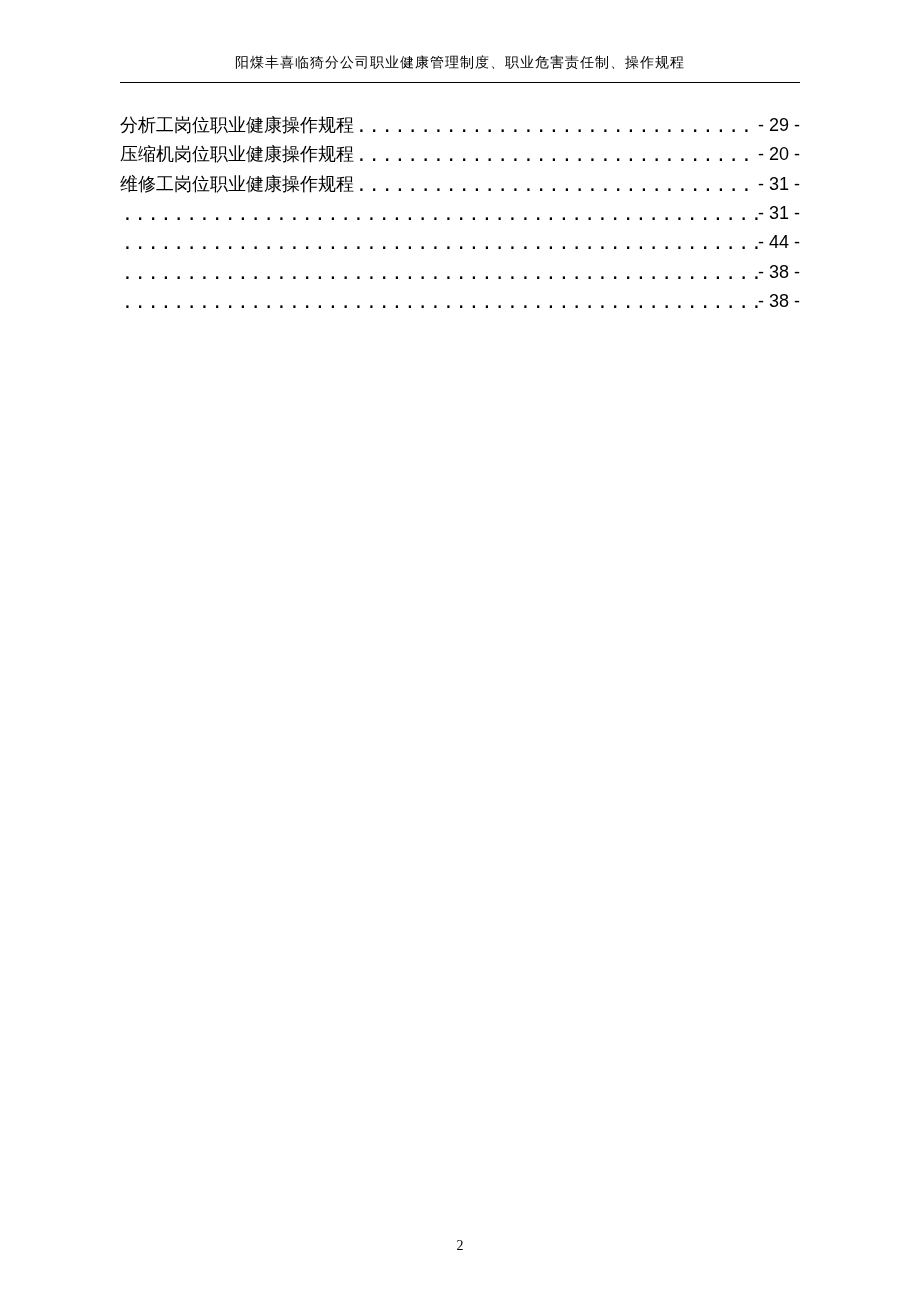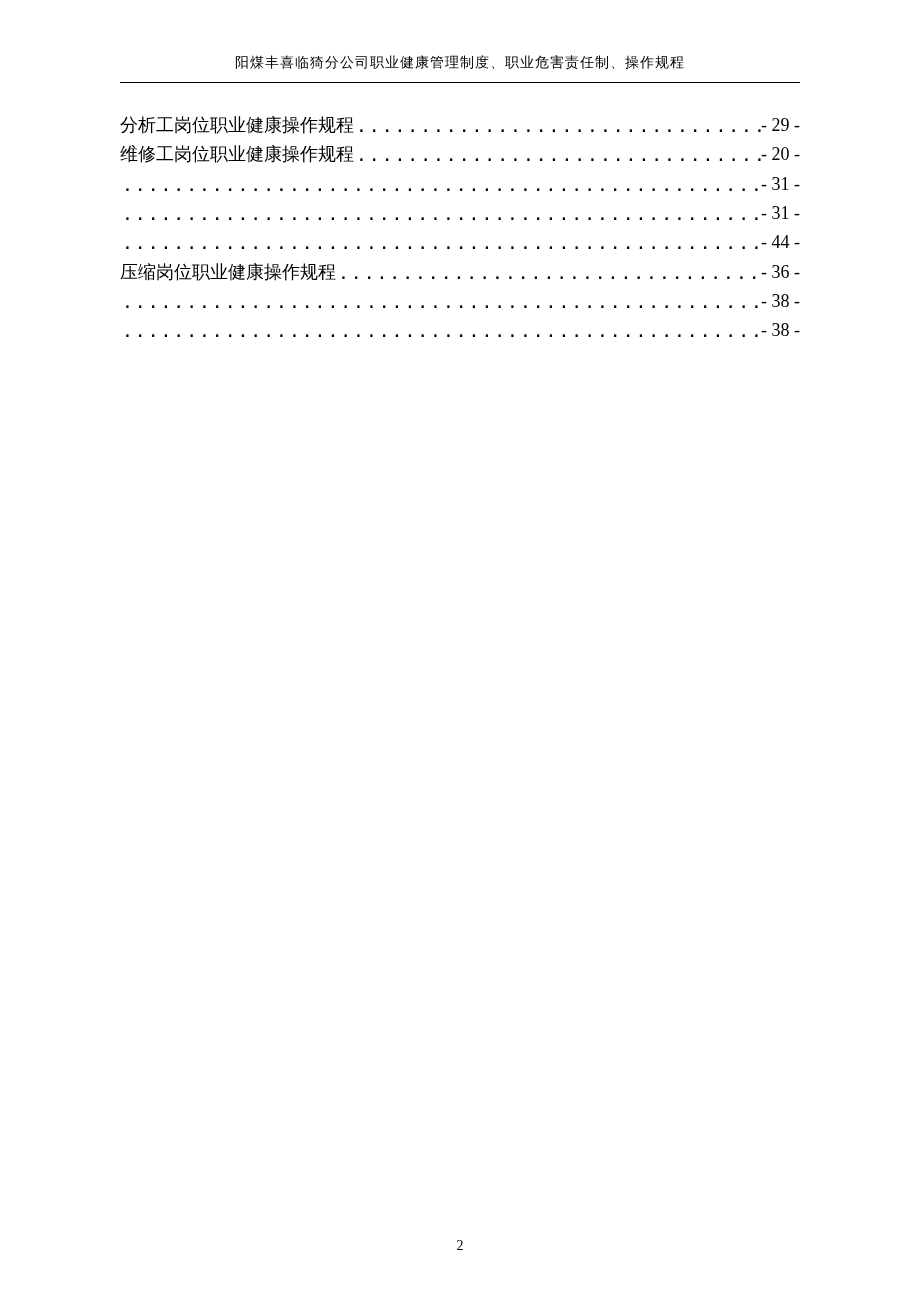--- a/index.html
+++ b/index.html
@@ -50,21 +50,21 @@
       overflow: hidden;
       letter-spacing: 2px;
       font-family: "SimSun", monospace;
       padding: 0 2px;
     }
     .toc-dots::before {
       content: "..................................................................................................";
     }
     .toc-page {
       flex-shrink: 0;
-      font-family: Liberation Serif, serif;
+      font-family: Liberation Sans, sans-serif;
     }
     .sub {
       font-size: 0.72em;
       vertical-align: sub;
       line-height: 0;
     }
     .page-number {
       position: absolute;
       bottom: 48px;
       left: 0;
@@ -86,48 +86,44 @@
 
   <div class="toc">
 
     <div class="toc-entry">
       <span class="toc-title">分析工岗位职业健康操作规程</span>
       <span class="toc-dots"></span>
       <span class="toc-page">- 29 -</span>
     </div>
 
     <div class="toc-entry">
-      <span class="toc-title">维修工岗位职业健康操作规程</span>
+      <span class="toc-title">压缩机岗位职业健康操作规程</span>
       <span class="toc-dots"></span>
       <span class="toc-page">- 20 -</span>
     </div>
 
     <div class="toc-entry">
+      <span class="toc-title">维修工岗位职业健康操作规程</span>
       <span class="toc-dots"></span>
       <span class="toc-page">- 31 -</span>
     </div>
 
     <div class="toc-entry">
       <span class="toc-dots"></span>
       <span class="toc-page">- 31 -</span>
     </div>
 
 
     <div class="toc-entry">
       <span class="toc-dots"></span>
       <span class="toc-page">- 44 -</span>
     </div>
 
 
 
-    <div class="toc-entry">
-      <span class="toc-title">压缩岗位职业健康操作规程</span>
-      <span class="toc-dots"></span>
-      <span class="toc-page">- 36 -</span>
-    </div>
 
     <div class="toc-entry">
       <span class="toc-dots"></span>
       <span class="toc-page">- 38 -</span>
     </div>
 
     <div class="toc-entry">
       <span class="toc-dots"></span>
       <span class="toc-page">- 38 -</span>
     </div>

